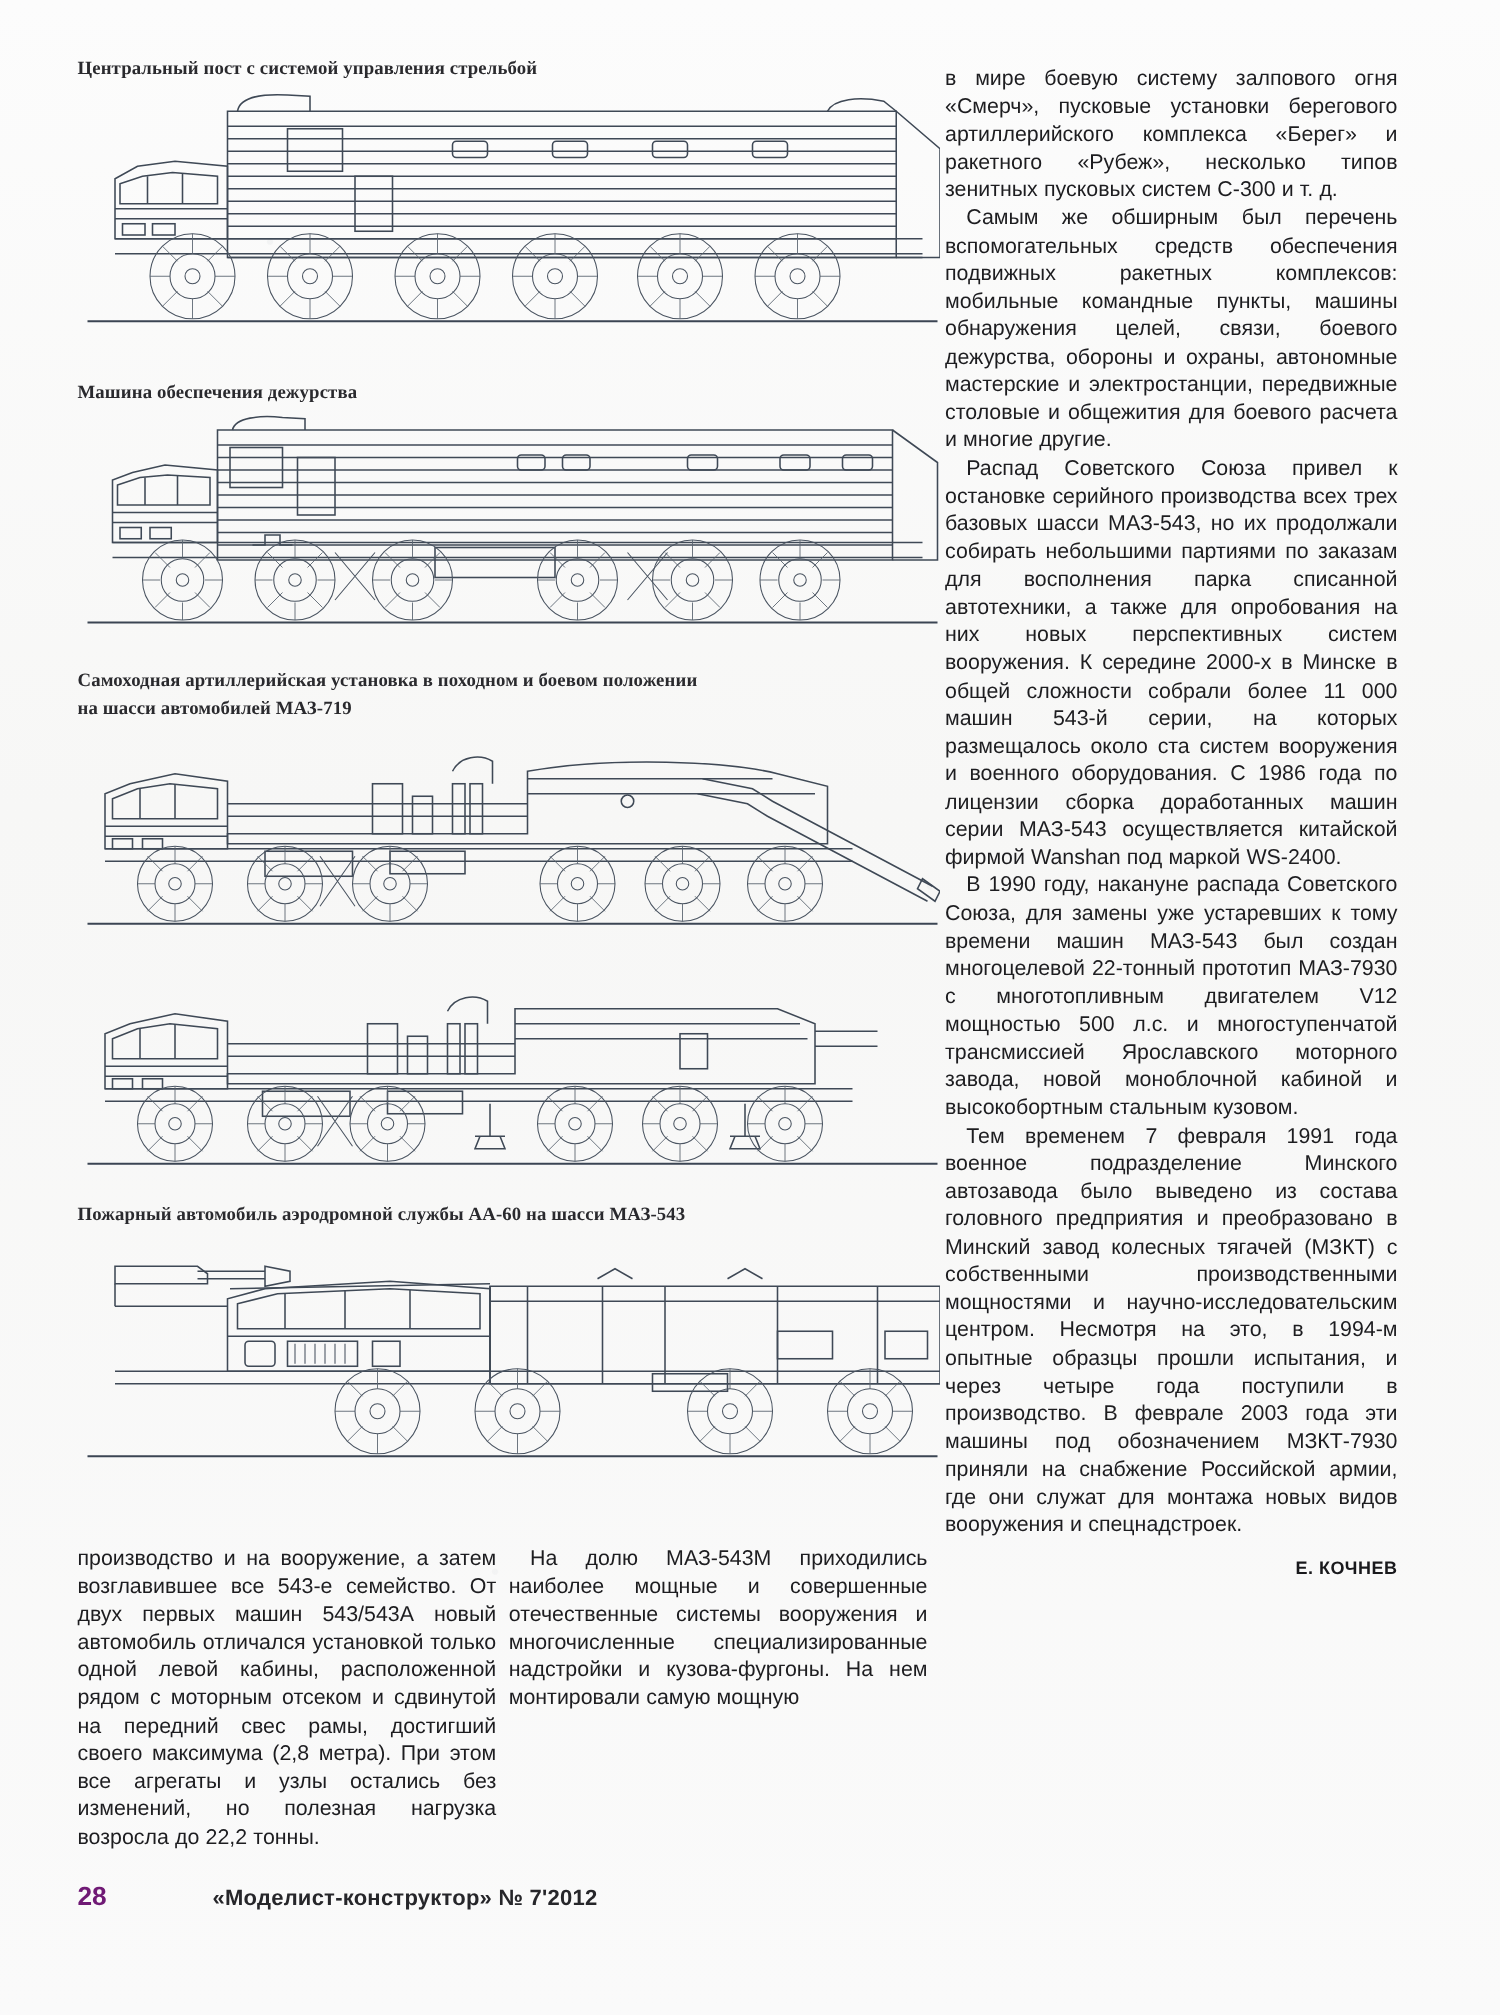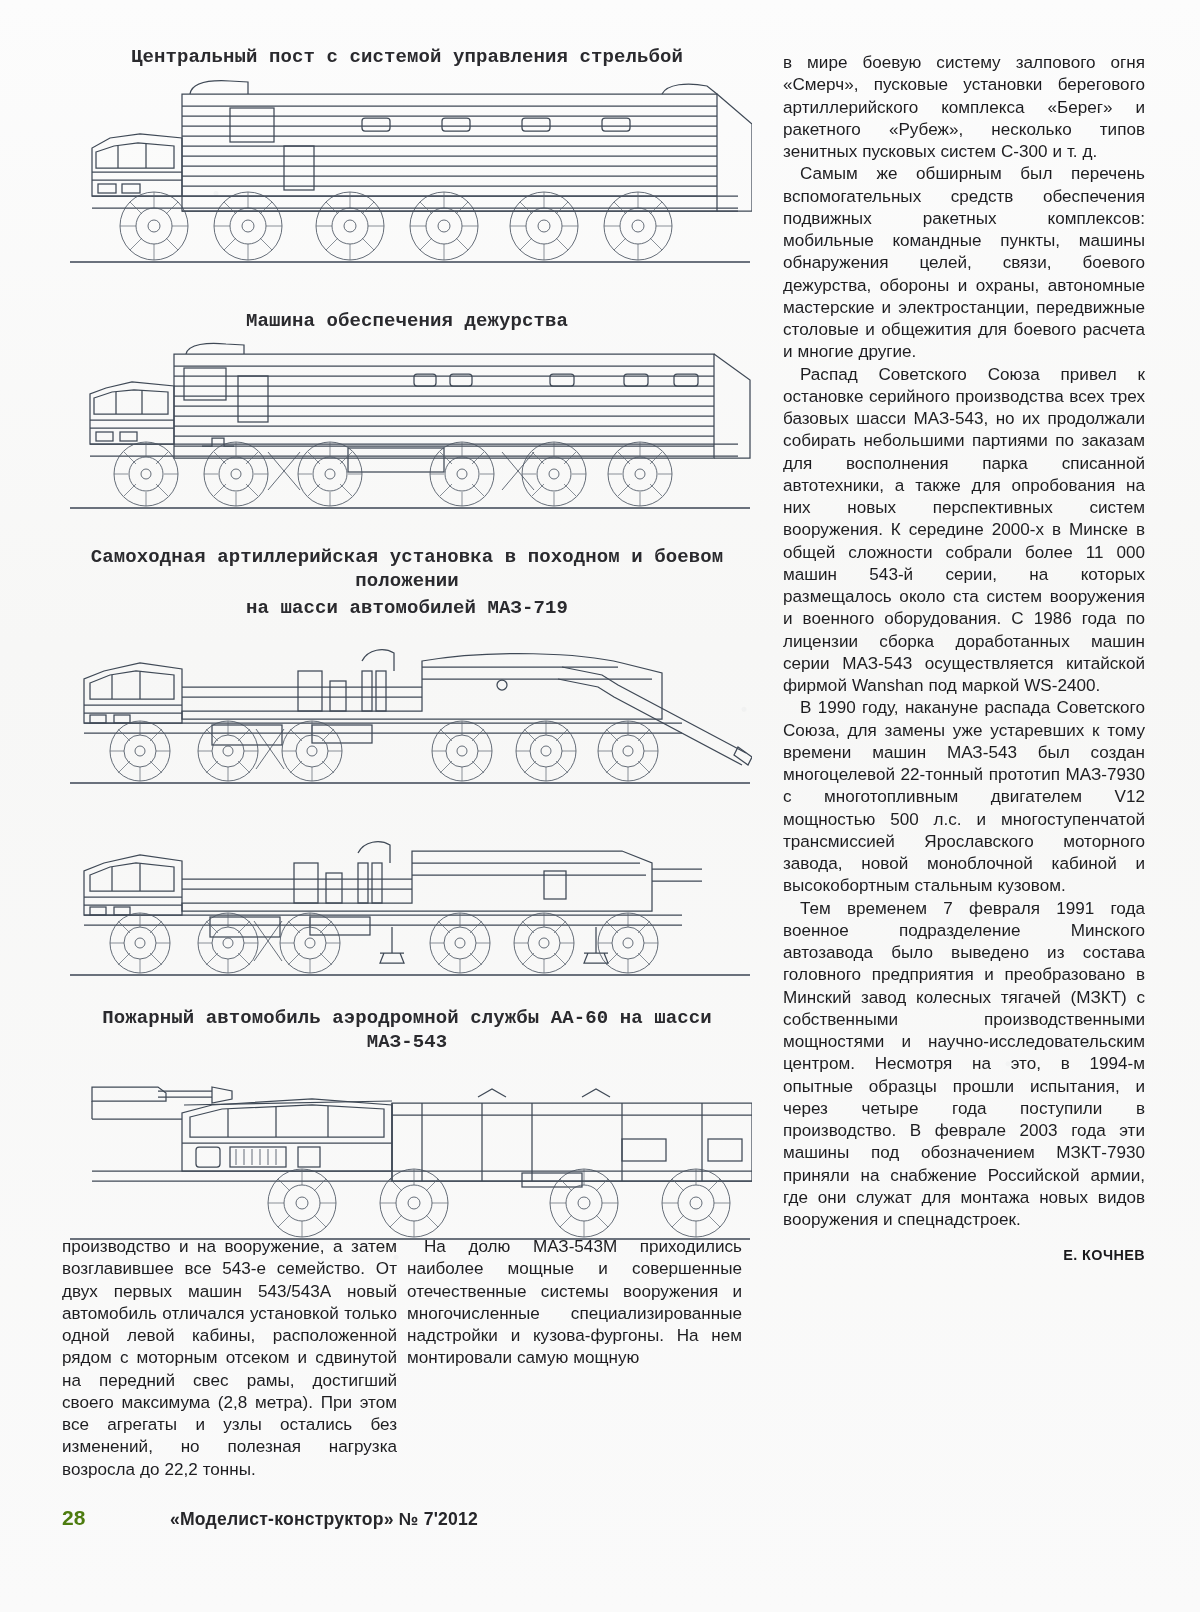--- a/index.html
+++ b/index.html
@@ -23,35 +23,34 @@
       radial-gradient(circle at 33% 78%, rgba(188,193,199,.10) 0 2px, transparent 3px),
       radial-gradient(circle at 84% 66%, rgba(188,193,199,.09) 0 2px, transparent 3px);
     pointer-events:none;
   }
 
   
   .left-col{
     position:absolute;left:62px;top:46px;width:690px;
   }
   .fig-caption{
-    font-family:Liberation Mono, monospace;
+    font-family:Liberation Serif, serif;
     font-weight:700;
-    font-size:19px;
+    font-size:15px;
     line-height:1.26;
     color:#2a2a2e;
     letter-spacing:.1px;
     margin:0 0 6px 0;
-    text-align:center;
   }
   .fig-block{margin-bottom:6px;}
   .fig-art{display:block;}
 
   
   .right-col{
-    position:absolute;left:783px;top:52px;width:362px;
+    position:absolute;left:756px;top:52px;width:362px;
   }
   .bodytext{
     font-family:"Liberation Sans", sans-serif;
     font-size:17.1px;
     line-height:22.25px;
     text-align:justify;
     color:#1d1d20;
     margin:0;
     hyphens:none;
     word-spacing:.2px;
@@ -73,21 +72,21 @@
   }
   .bcol{width:335px;}
   .bcol .bodytext{font-size:17.1px;line-height:22.25px;}
 
   
   .footer{
     position:absolute;left:62px;top:1506px;width:1080px;
     display:flex;align-items:baseline;
   }
   .folio{
-    font-weight:700;font-size:21px;color:#4d7c0f;width:108px;
+    font-weight:700;font-size:21px;color:#701a75;width:108px;
   }
   .issue{
     font-weight:700;font-size:17.6px;color:#26262a;letter-spacing:.2px;
   }
 
   
   .ink{stroke:#3f4956;fill:none;stroke-width:1.25;vector-effect:non-scaling-stroke;}
   .ink-thin{stroke:#4a5461;fill:none;stroke-width:.85;vector-effect:non-scaling-stroke;}
   .hatch{stroke:#59636f;stroke-width:.7;fill:none;}
   .ground{stroke:#3b4553;stroke-width:1.6;fill:none;}

